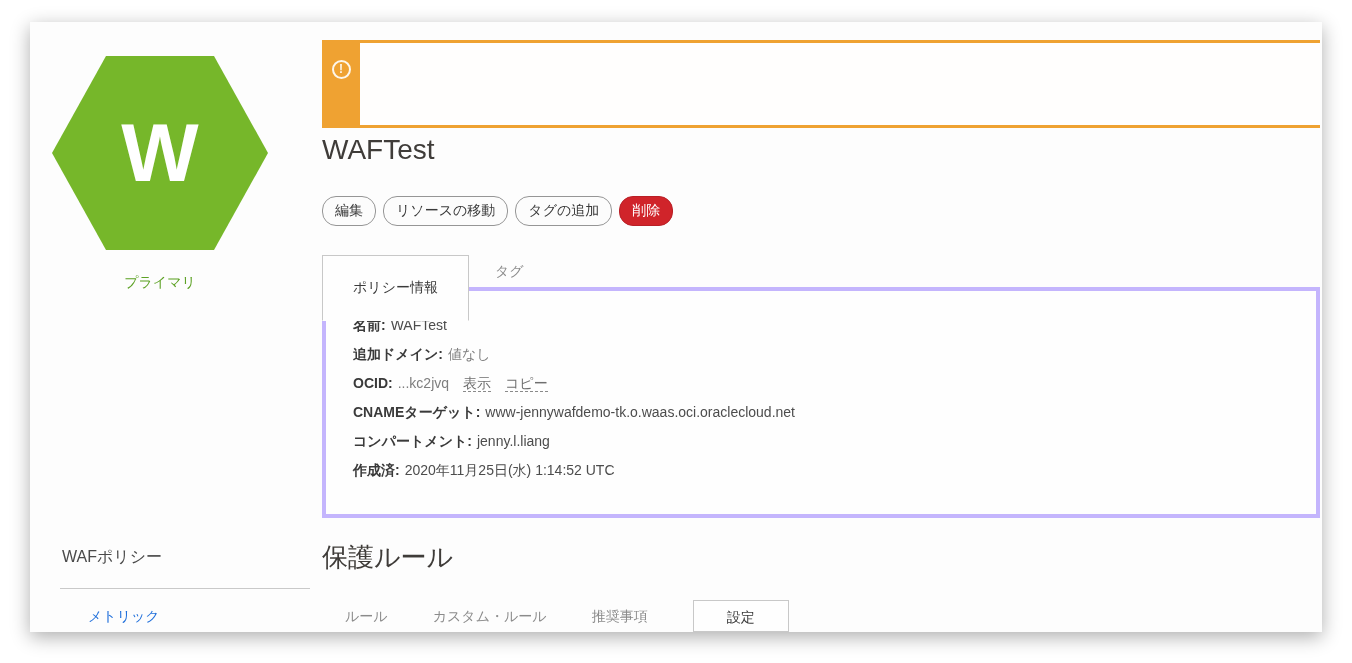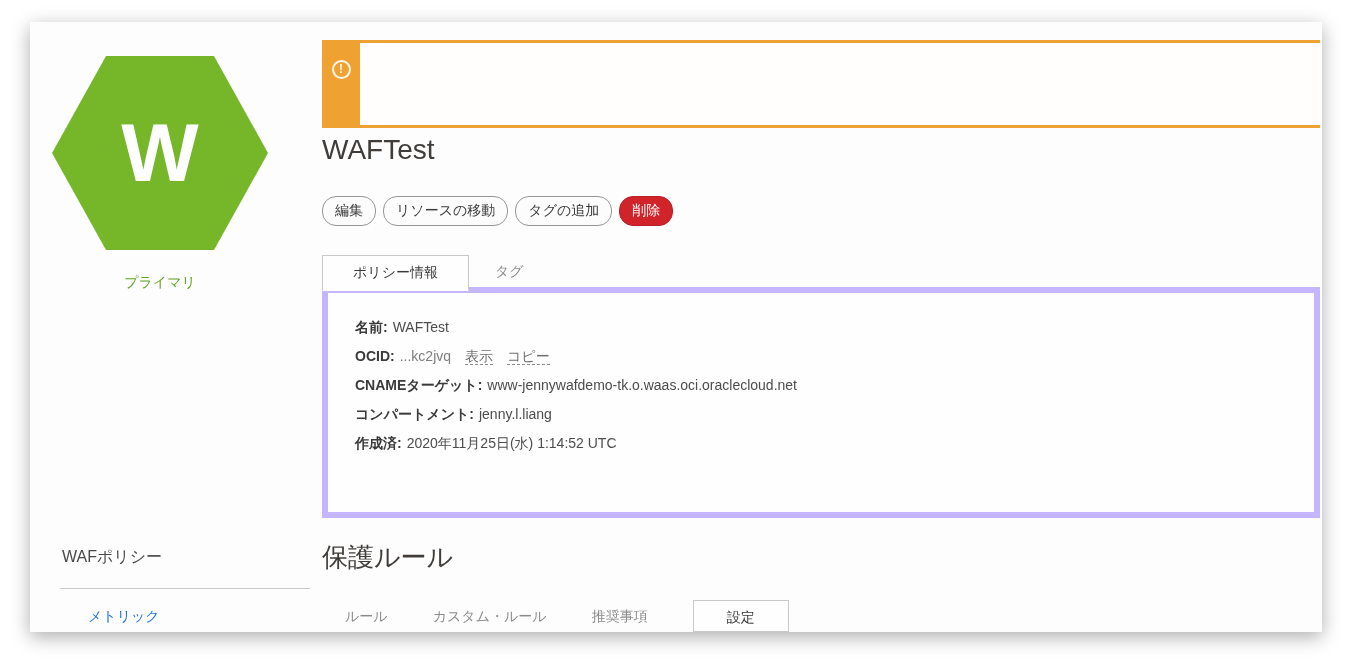--- a/index.html
+++ b/index.html
@@ -56,26 +56,26 @@
   .btn{
     font-size:14px;padding:5px 12px;border-radius:14px;border:1px solid #969696;
     background:#fcfcfc;color:#3a3a3a;cursor:pointer;font-family:inherit;
   }
   .btn.danger{background:#d0242a;border-color:#b91f26;color:#ffffff;}
   
   .info-tabs{position:absolute;left:292px;top:233px;display:flex;z-index:2;}
   .itab{font-size:14px;cursor:pointer;}
   .itab.active{
     border:1px solid #c8c8c8;border-bottom:1px solid #fefefe;background:#fefefe;
-    padding:8px 30px;color:#3a3a3a;margin-bottom:-1px;
+    padding:23px 30px;color:#3a3a3a;margin-bottom:-1px;
   }
   .itab.inactive{padding:8px 26px;color:#8b8b8b;}
   .info-panel{
     position:absolute;left:292px;top:265px;width:998px;height:231px;box-sizing:border-box;
-    border:6px solid #c4b5fd;background:#fefefe;padding:20px 0 0 27px;
+    border:4px solid #c4b5fd;background:#fefefe;padding:20px 0 0 27px;
   }
   .field{font-size:14px;line-height:29px;white-space:nowrap;}
   .field .lbl{font-weight:bold;color:#3a3a3a;margin-right:5px;}
   .field .val{color:#4c4c4c;}
   .field .val.muted{color:#7e7e7e;}
   .ocid-link{
     color:#6f6f6f;border-bottom:1px dashed #8a8a8a;margin-left:14px;
     text-decoration:none;cursor:pointer;
   }
   
@@ -118,20 +118,23 @@
   <div class="info-tabs">
     <div class="itab active">ポリシー情報</div>
     <div class="itab inactive">タグ</div>
   </div>
 
   <div class="info-panel">
     <div class="field">
       <span class="lbl">名前:</span><span class="val">WAFTest</span>
     </div>
     <div class="field">
+      <span class="lbl">追加ドメイン:</span><span class="val muted">値なし</span>
+    </div>
+    <div class="field">
       <span class="lbl">OCID:</span><span class="val muted">...kc2jvq</span><span class="ocid-link">表示</span><span class="ocid-link">コピー</span>
     </div>
     <div class="field">
       <span class="lbl">CNAMEターゲット:</span><span class="val">www-jennywafdemo-tk.o.waas.oci.oraclecloud.net</span>
     </div>
     <div class="field">
       <span class="lbl">コンパートメント:</span><span class="val">jenny.l.liang</span>
     </div>
     <div class="field">
       <span class="lbl">作成済:</span><span class="val">2020年11月25日(水) 1:14:52 UTC</span>

